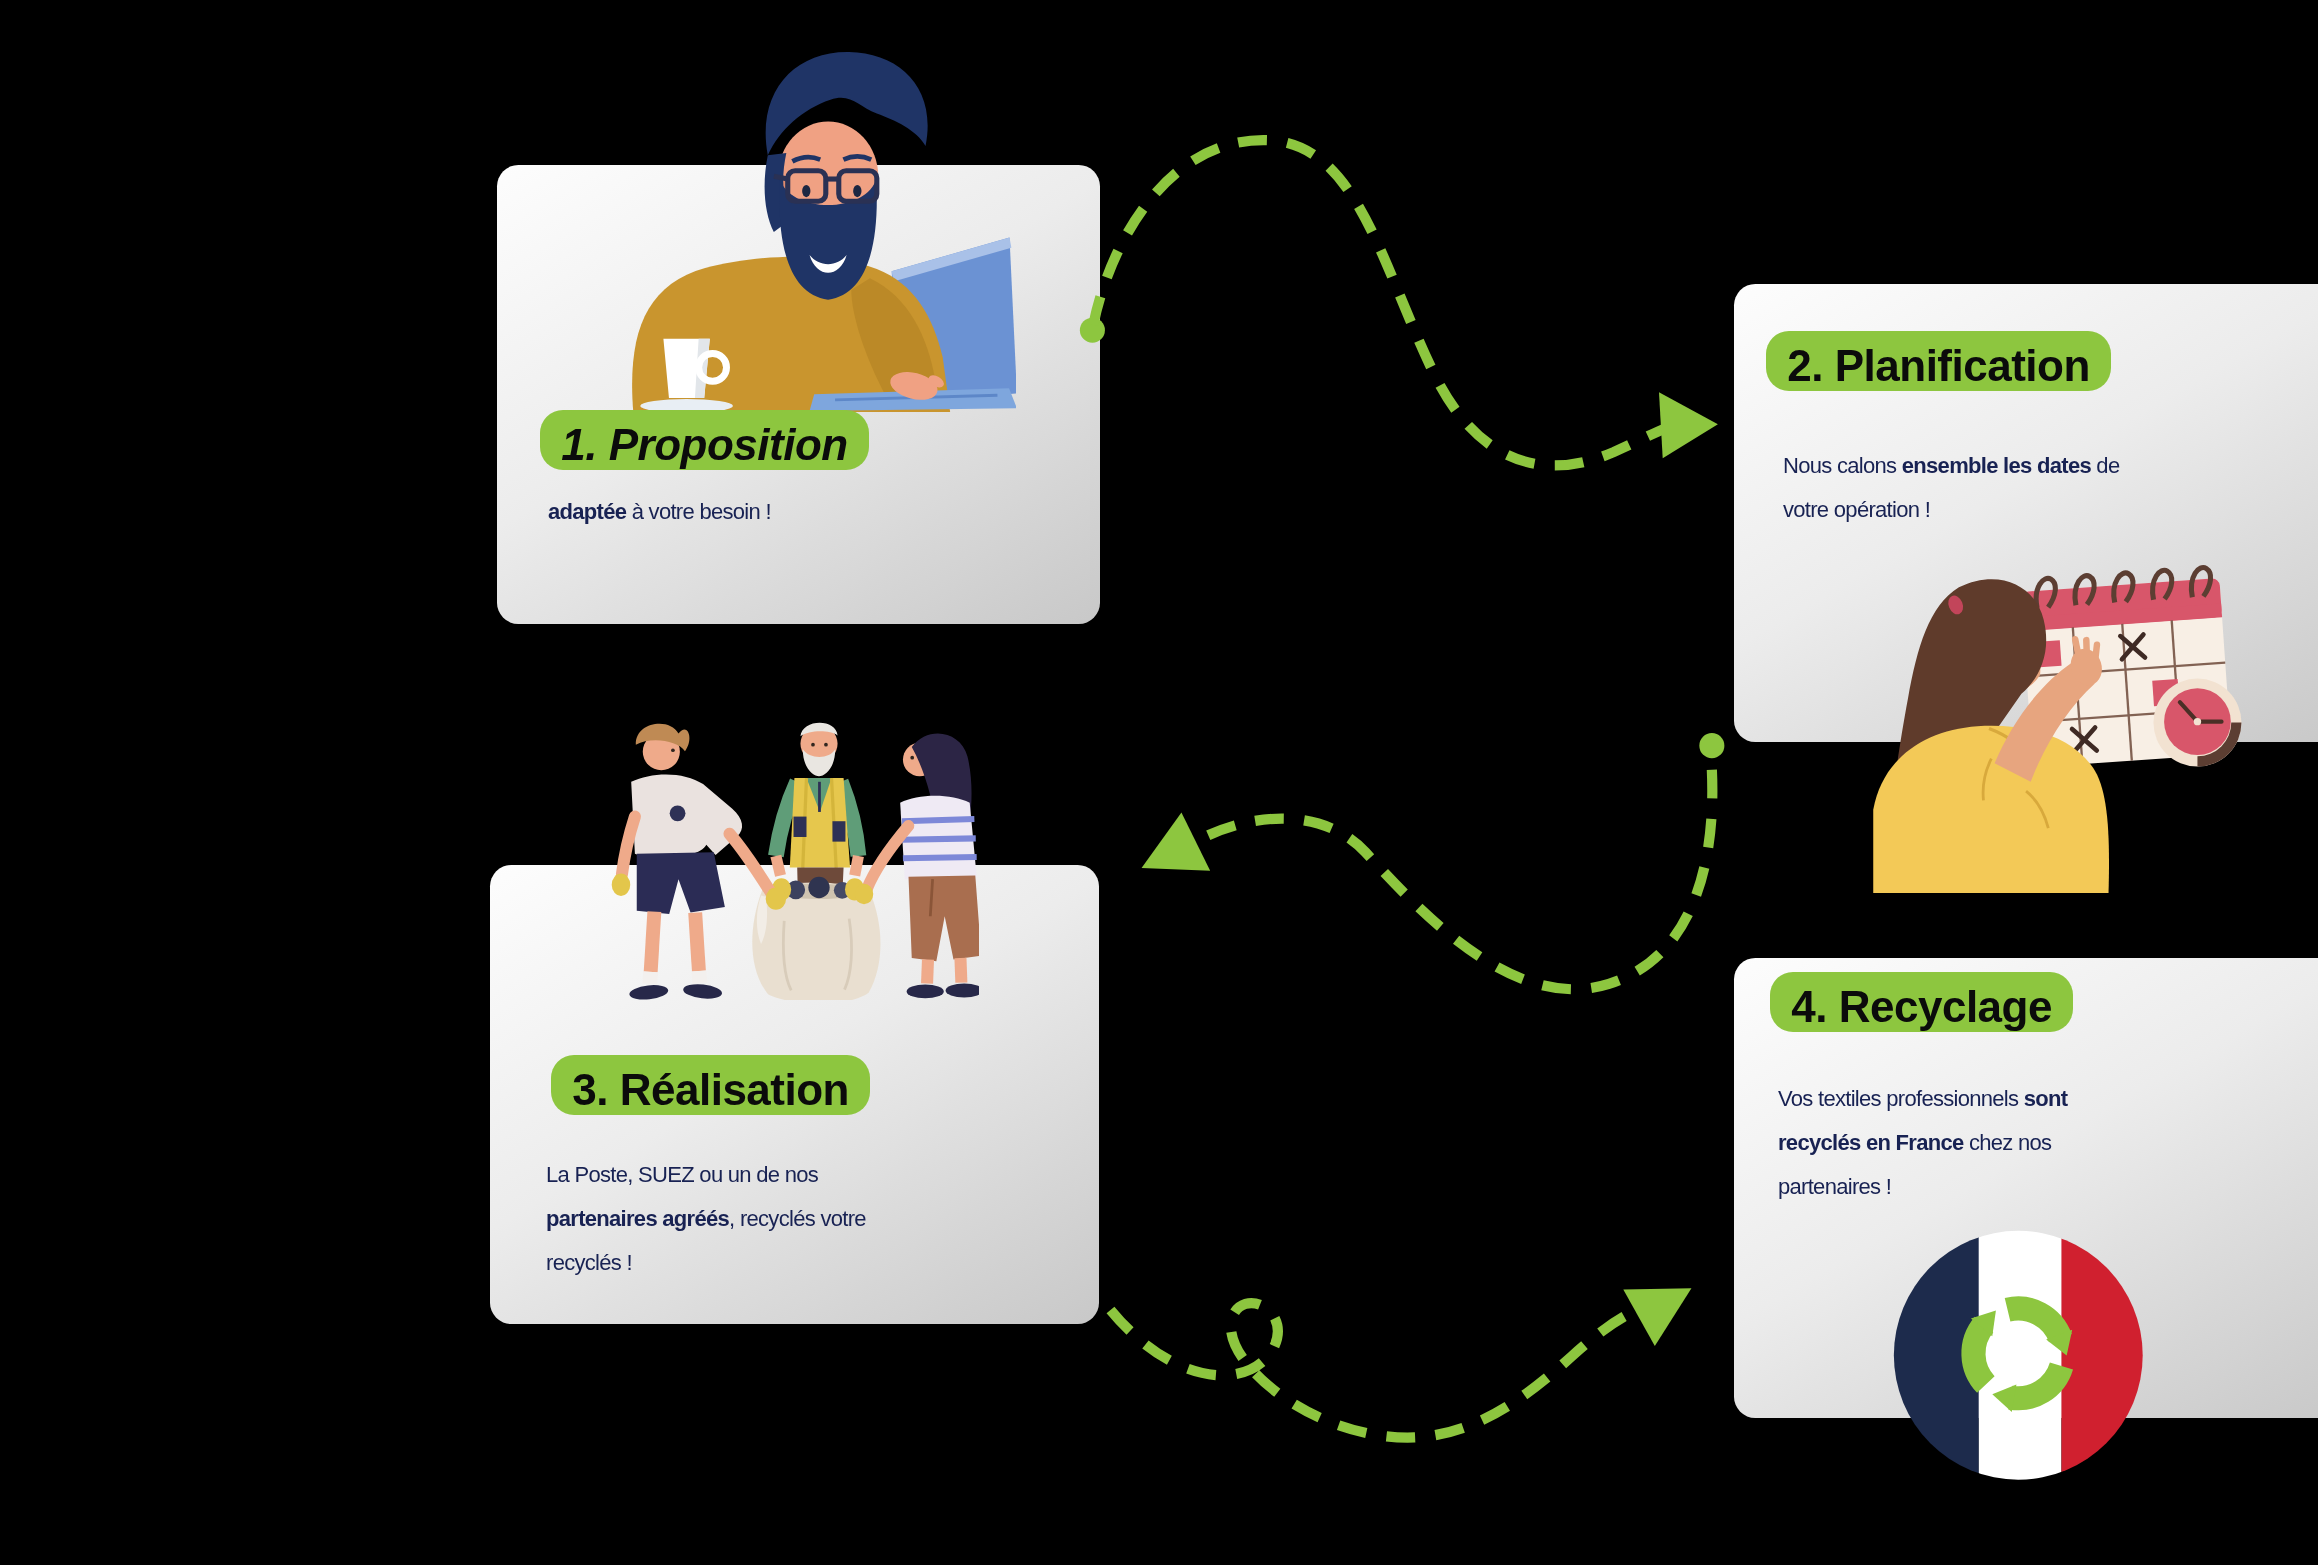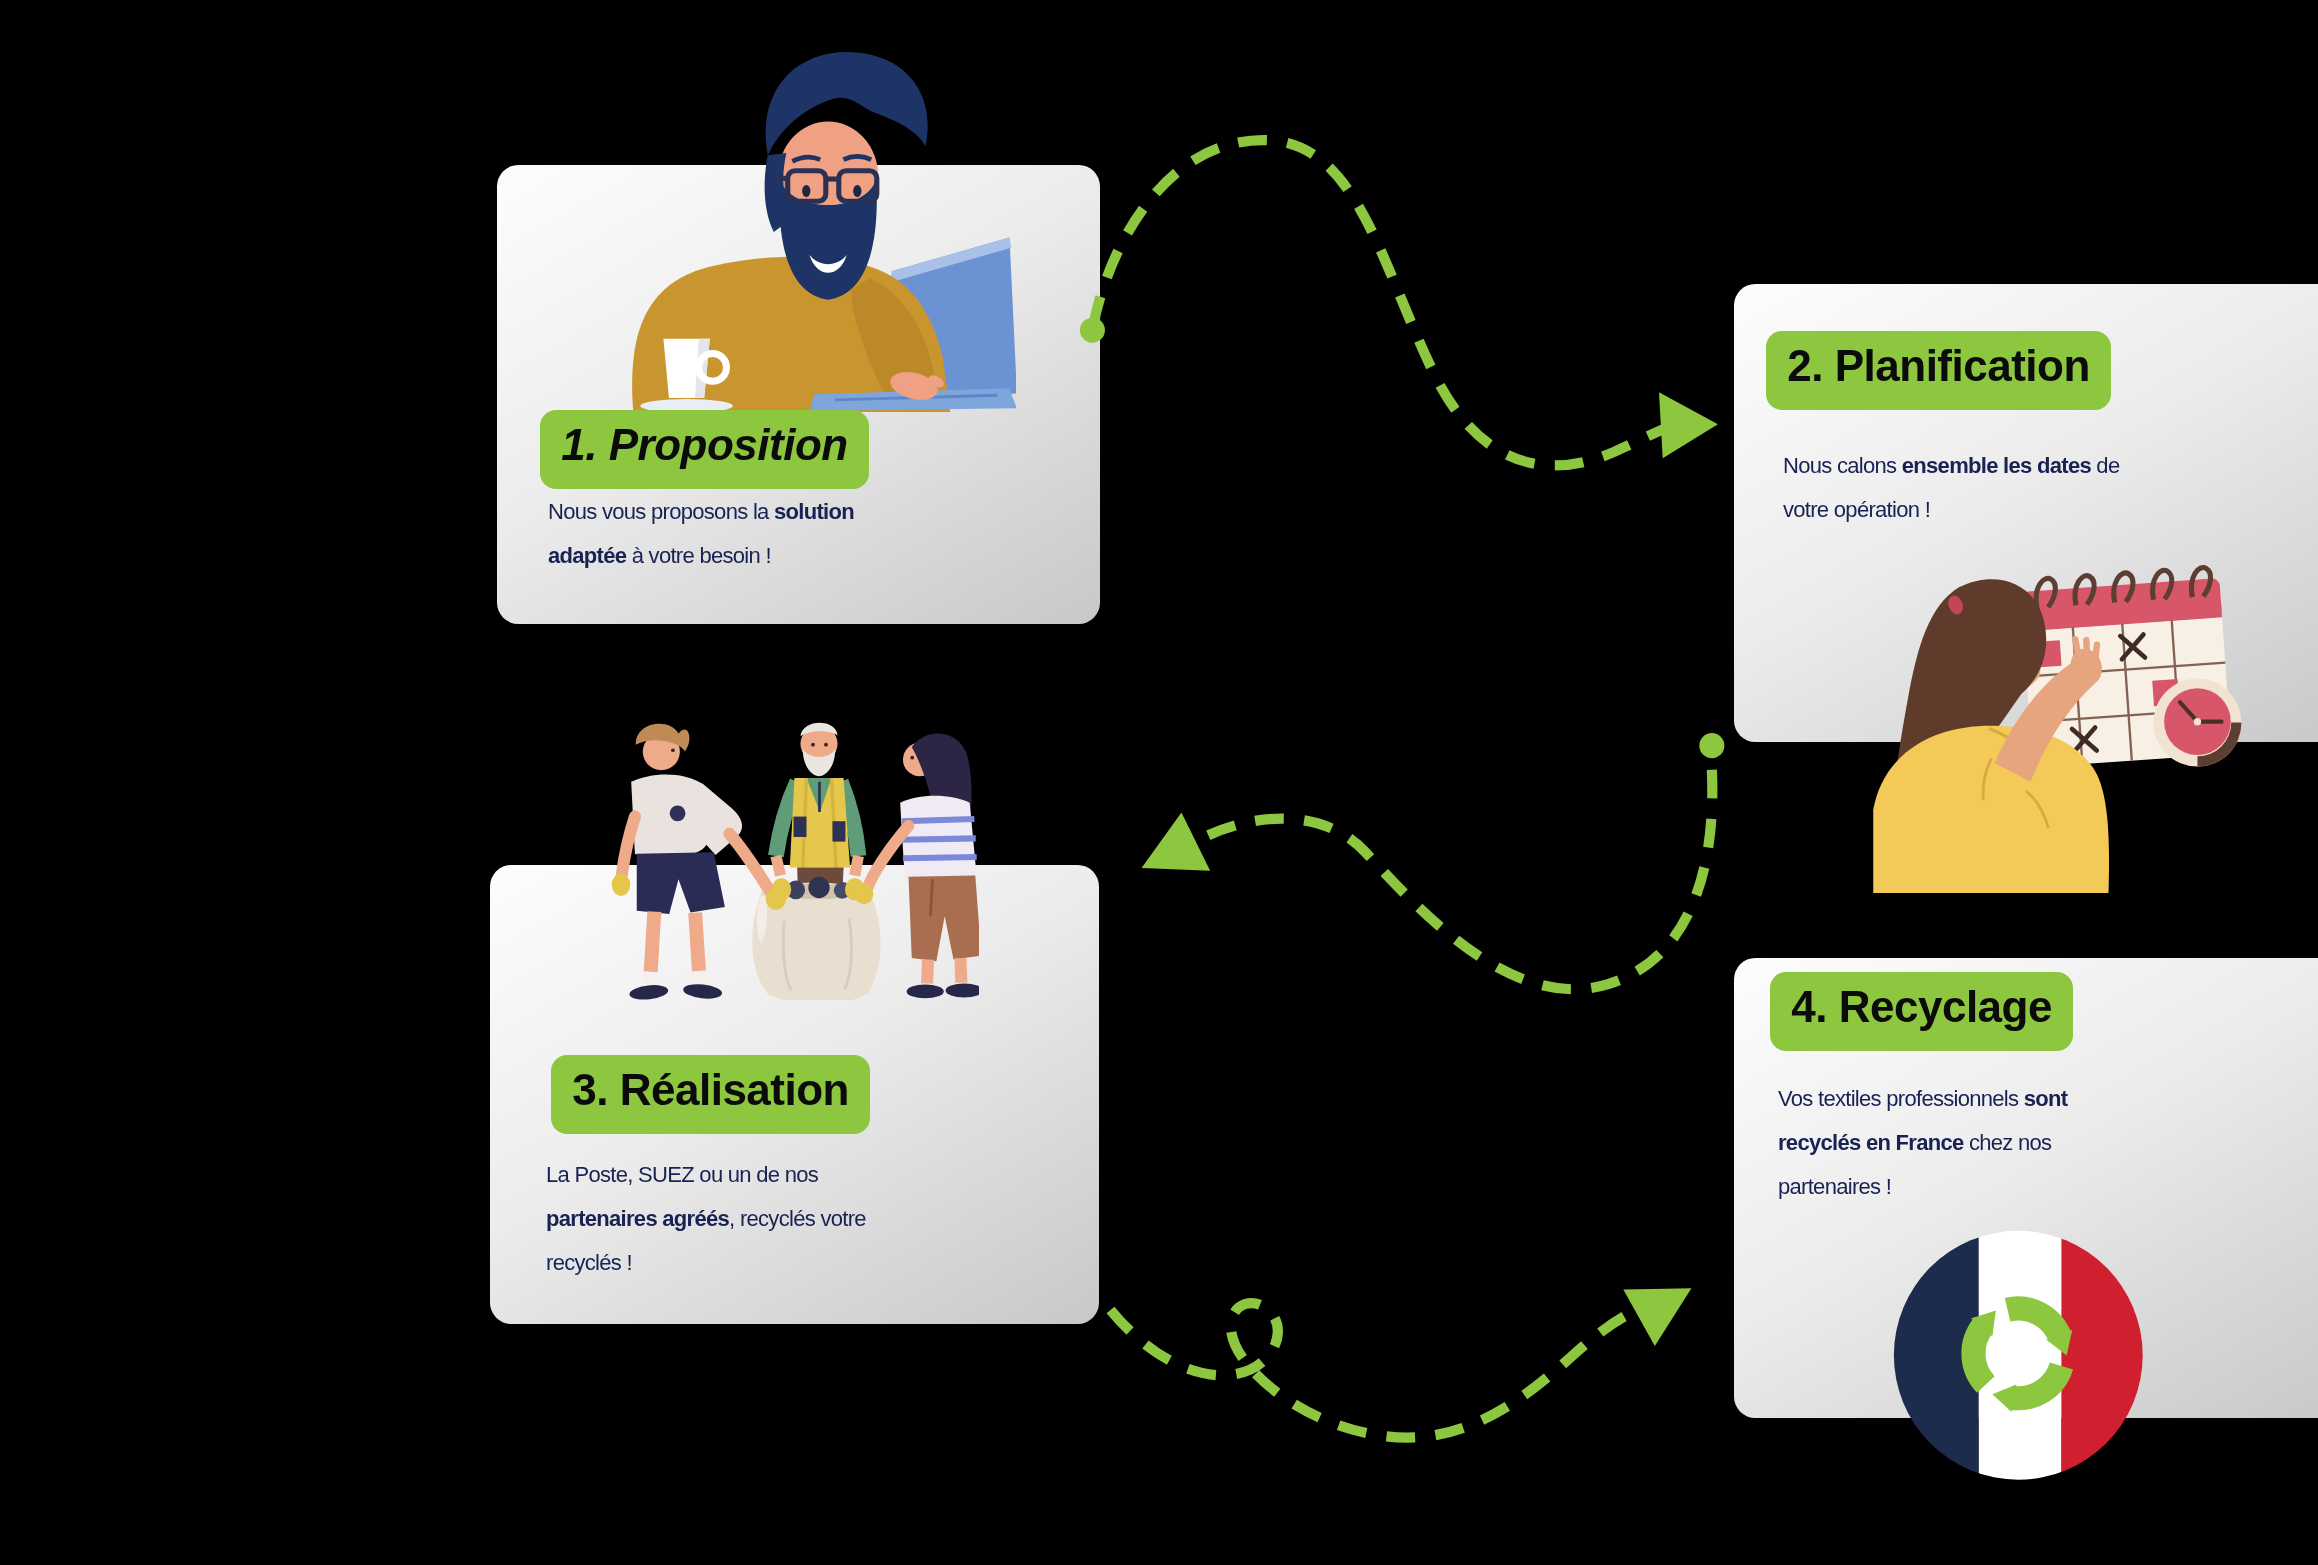--- a/index.html
+++ b/index.html
@@ -20,22 +20,22 @@
     position:absolute;border-radius:21.3px;
     background:linear-gradient(150deg,var(--card-grad-start) 0%,#ececec 45%,var(--card-grad-end) 100%);
   }
   #card1{left:497px;top:165px;width:603px;height:459px;}
   #card2{left:1734px;top:284px;width:607px;height:458px;}
   #card3{left:490px;top:865px;width:609px;height:459px;}
   #card4{left:1734px;top:958px;width:609px;height:460px;}
   .badge{
     position:absolute;display:inline-block;
     background:var(--accent-green);color:var(--badge-text);
-    font-weight:700;font-size:44px;line-height:69px;height:79px;
-    padding:0 21.3px;border-radius:16px;letter-spacing:-0.5px;white-space:nowrap;
+    font-weight:700;font-size:44px;line-height:69px;height:60px;
+    padding:0 21.3px;border-radius:23px;letter-spacing:-0.5px;white-space:nowrap;
   }
   #card1 .badge{left:43px;top:245px;font-style:italic;}
   #card2 .badge{left:32px;top:47px;}
   #card3 .badge{left:61px;top:190px;}
   #card4 .badge{left:36px;top:14.4px;text-align:right;}
   .body-text{
     position:absolute;color:var(--text-navy);
     font-size:22px;line-height:44px;letter-spacing:-0.7px;
   }
   .body-text .line{white-space:nowrap;}
@@ -87,21 +87,20 @@
     <path d="M 378,268 Q 408,252 438,264" stroke="#1f3466" stroke-width="10" fill="none"></path>
     <path d="M 488,264 Q 518,250 548,264" stroke="#1f3466" stroke-width="10" fill="none"></path>
 
     <ellipse cx="150" cy="795" rx="100" ry="15" fill="#e8eef4"></ellipse>
     <path d="M 100,650 L 200,650 L 188,778 L 112,778 Z" fill="#ffffff"></path>
     <path d="M 176,650 L 200,650 L 188,778 L 168,778 Z" fill="#e2e6ea"></path>
     <circle cx="206" cy="712" r="30" fill="none" stroke="#ffffff" stroke-width="15"></circle>
   </svg>
   <span class="badge">1. Proposition</span>
   <div class="body-text">
-      <div class="line"><span>Nous vous proposons la </span><span class="b">solution</span></div>
       <div class="line"><span class="b">adaptée</span><span> à votre besoin !</span></div>
     </div>
 </div>
 
 <div class="card" id="card2">
   <svg class="illo" viewBox="0 0 800 760">
     <g transform="rotate(-4 540 270)">
       <rect x="330" y="95" width="430" height="380" rx="16" fill="#f8efe5"></rect>
       <rect x="330" y="95" width="430" height="84" rx="16" fill="#d8566a"></rect>
       <rect x="330" y="150" width="430" height="30" fill="#d8566a"></rect>

